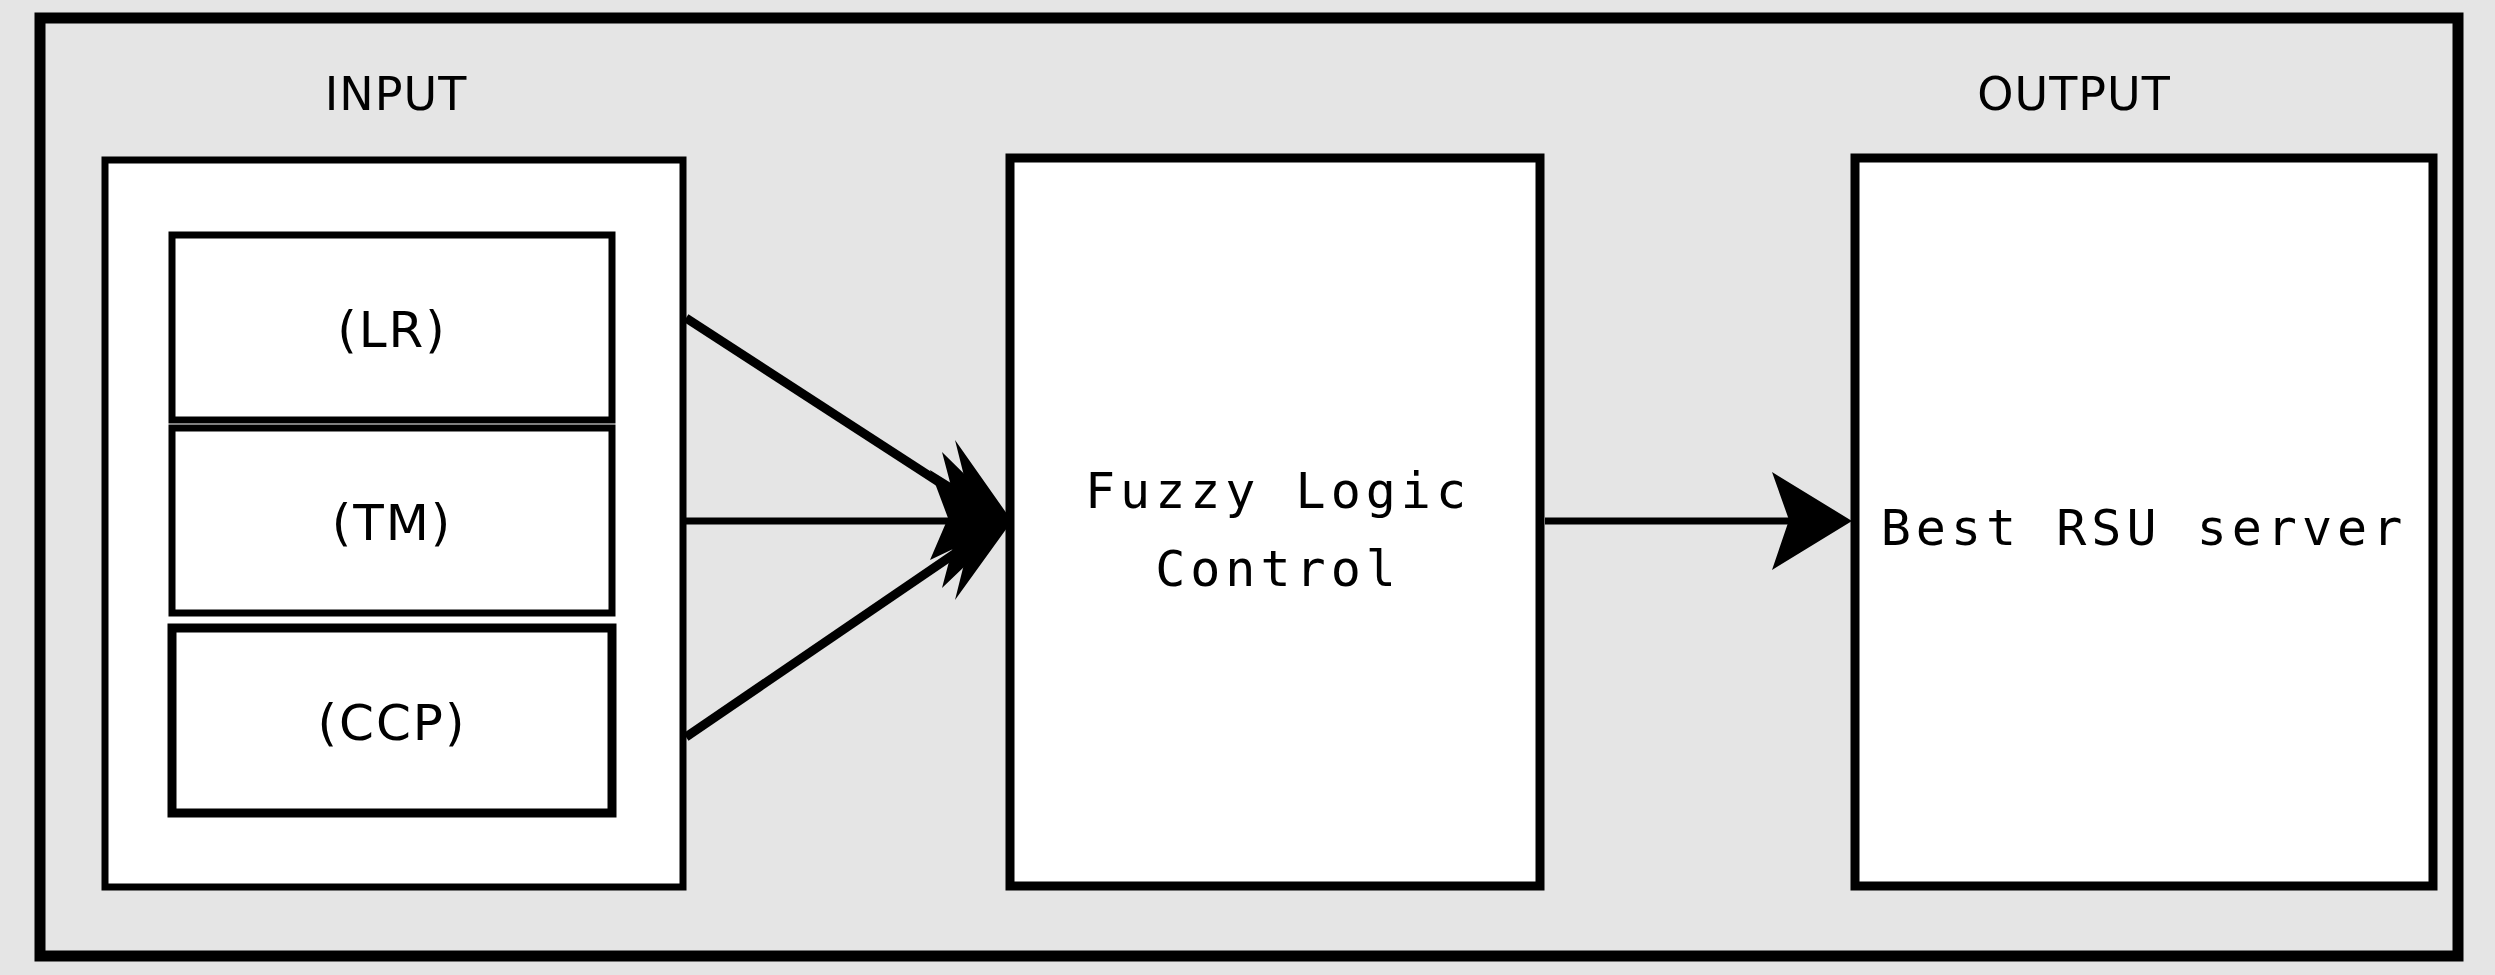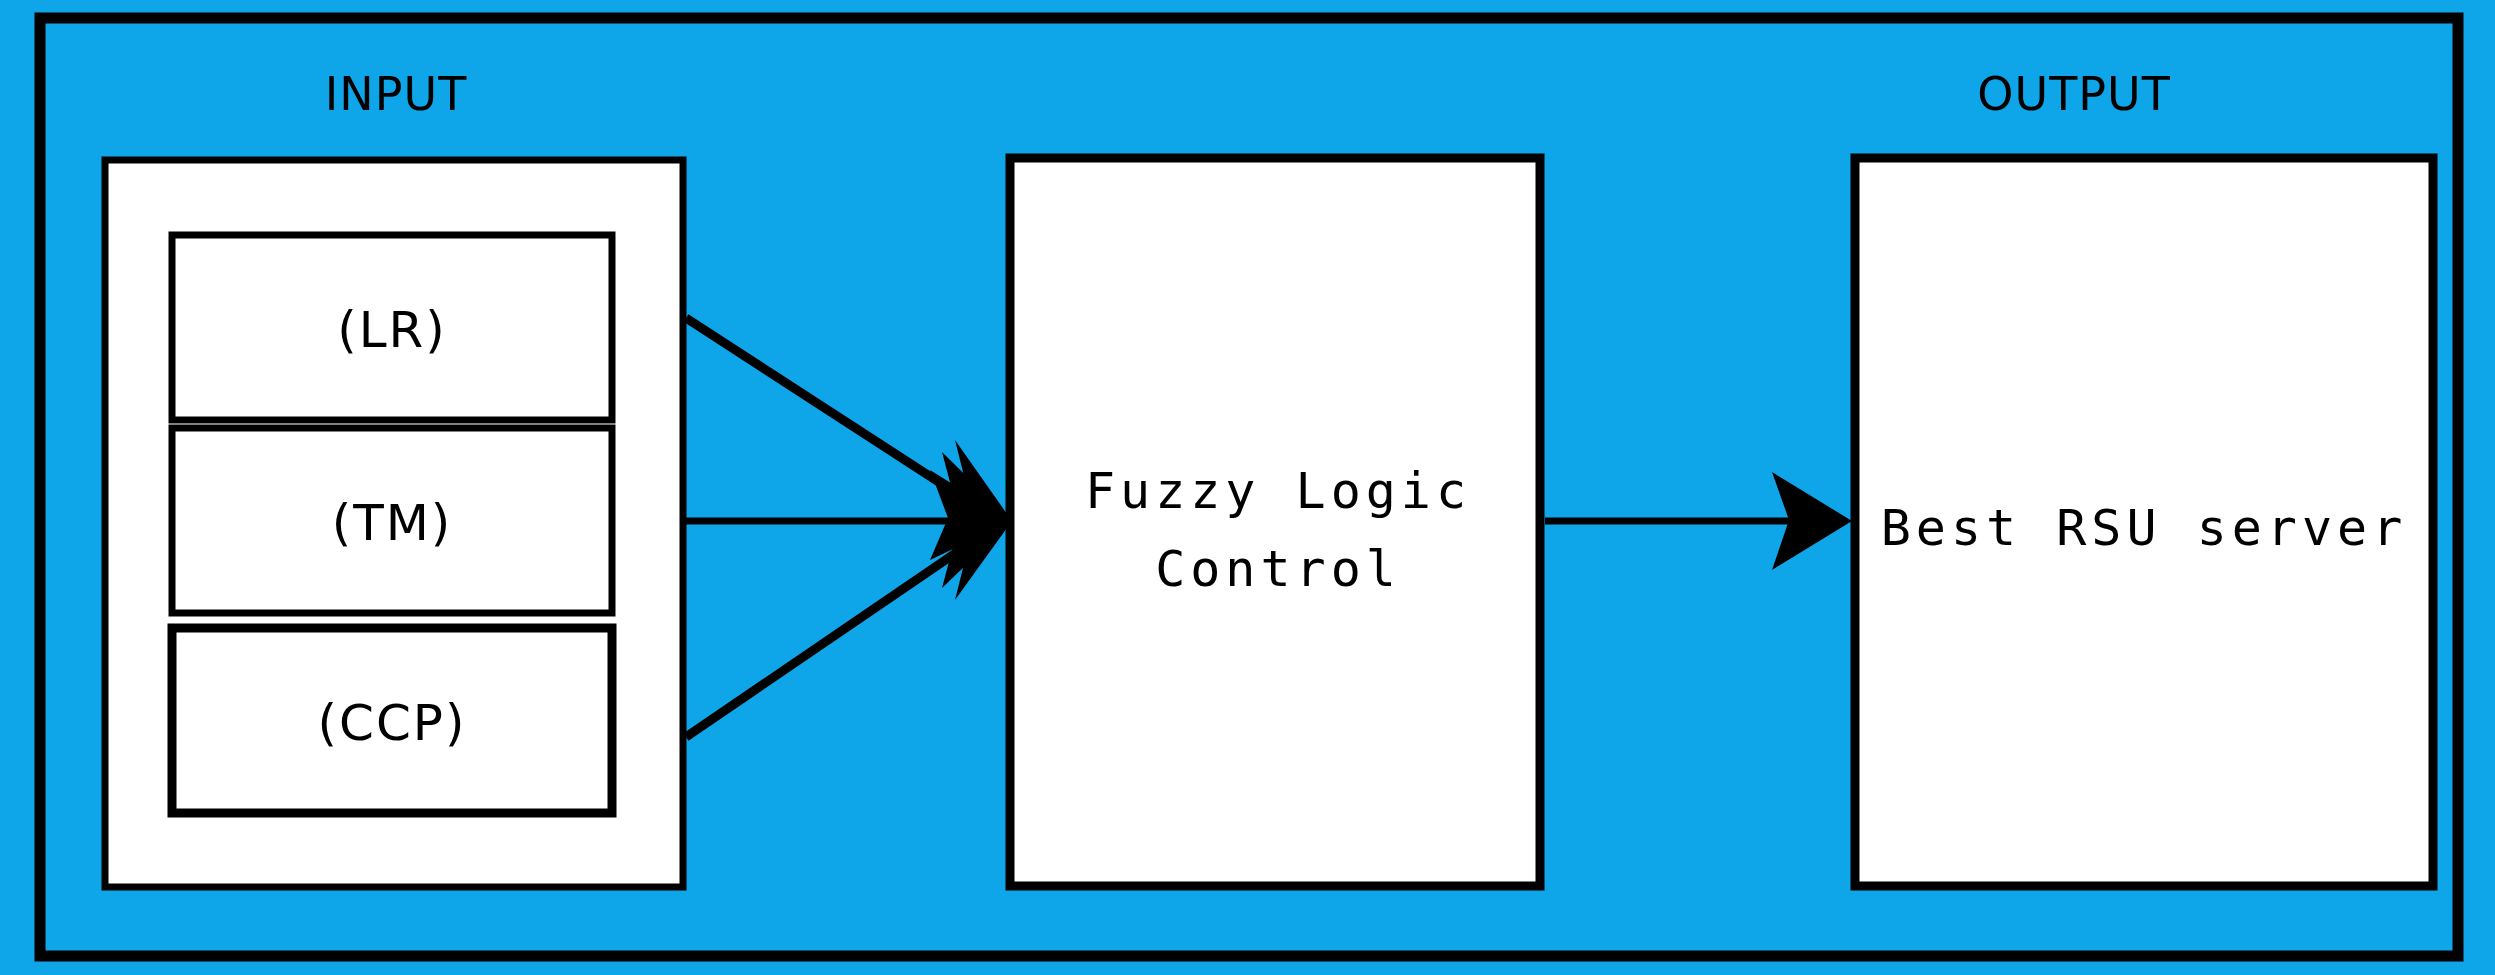--- a/index.html
+++ b/index.html
@@ -10,21 +10,21 @@
   body {
     width: 2495px;
     height: 975px;
     font-family: "DejaVu Sans Mono", monospace;
     overflow: hidden;
   }
   #diagram-root {
     position: relative;
     width: 2495px;
     height: 975px;
-    background: #0ea5e9;
+    background: #e5e5e5;
   }
   svg.diagram-canvas {
     position: absolute;
     top: 0;
     left: 0;
     width: 2495px;
     height: 975px;
     display: block;
   }
   .box-stroke {

